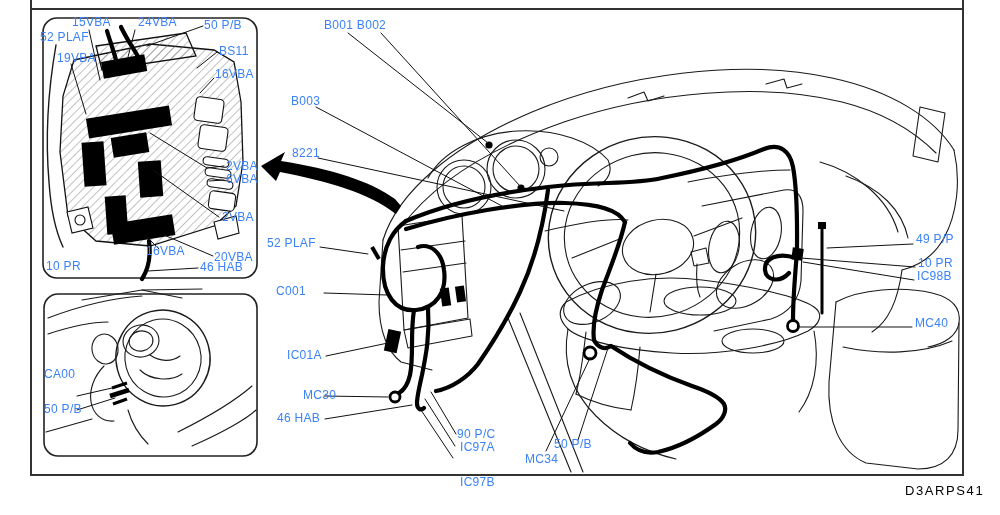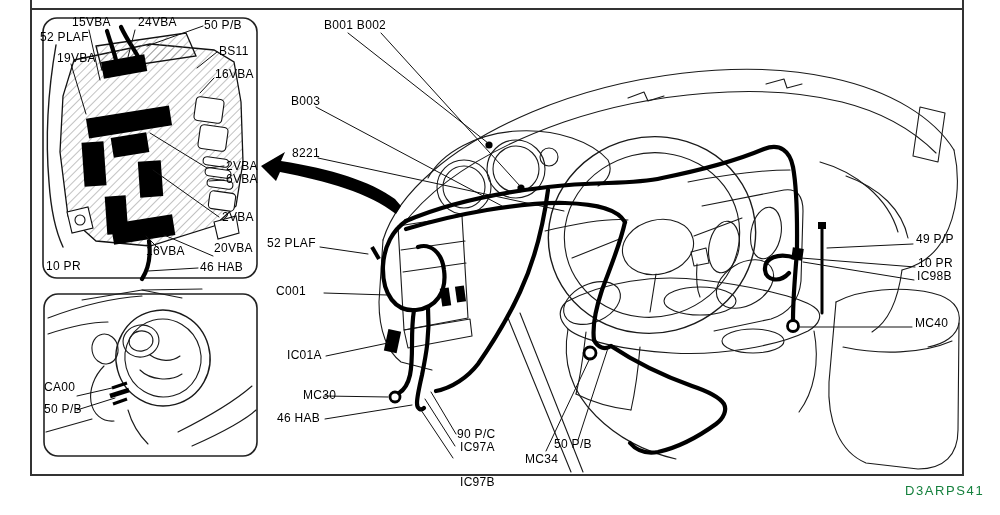--- a/index.html
+++ b/index.html
@@ -1,21 +1,21 @@
 <!DOCTYPE html>
 <html><head>
 <meta charset="utf-8">
 <style>
   html,body{margin:0;padding:0;background:#fff;}
   .stage{position:relative;width:1000px;height:515px;background:#fff;overflow:hidden;
          font-family:"Liberation Sans",sans-serif;}
   .stage svg{position:absolute;left:0;top:0;}
-  .lbl{position:absolute;font-size:12px;line-height:13px;color:#000000;white-space:nowrap;
+  .lbl{position:absolute;font-size:12px;line-height:13px;color:#3b82f6;white-space:nowrap;
        letter-spacing:.3px;font-family:"Liberation Sans",sans-serif;}
-  .code{font-size:13px;letter-spacing:1.6px;color:#15803d;}
+  .code{font-size:13px;letter-spacing:1.6px;color:#000000;}
   .thin{fill:none;stroke:#1a1a1a;stroke-width:1.1;stroke-linecap:round;stroke-linejoin:round;}
   .thin2{fill:none;stroke:#1a1a1a;stroke-width:1.4;stroke-linecap:round;stroke-linejoin:round;}
   .lead{fill:none;stroke:#111;stroke-width:1;stroke-linecap:round;}
   .harn{fill:none;stroke:#000;stroke-width:4.2;stroke-linecap:round;stroke-linejoin:round;}
   .harn3{fill:none;stroke:#000;stroke-width:3;stroke-linecap:round;}
   .ring{fill:none;stroke:#000;stroke-width:2.8;}
   .blob{fill:#000;stroke:none;}
   .wht{fill:#fff;stroke:#111;stroke-width:1.1;}
 </style>
 </head>
@@ -225,25 +225,25 @@
   <span class="lbl" style="left:138px;top:16px">24VBA</span>
   <span class="lbl" style="left:204px;top:19px">50 P/B</span>
   <span class="lbl" style="left:40px;top:31px">52 PLAF</span>
   <span class="lbl" style="left:57px;top:52px">19VBA</span>
   <span class="lbl" style="left:219px;top:45px">BS11</span>
   <span class="lbl" style="left:215px;top:68px">16VBA</span>
   <span class="lbl" style="left:226px;top:160px">2VBA</span>
   <span class="lbl" style="left:226px;top:173px">6VBA</span>
   <span class="lbl" style="left:222px;top:211px">2VBA</span>
   <span class="lbl" style="left:146px;top:245px">16VBA</span>
-  <span class="lbl" style="left:214px;top:242px">20VBA</span>
+  <span class="lbl" style="left:214px;top:251px">20VBA</span>
   <span class="lbl" style="left:200px;top:261px">46 HAB</span>
   <span class="lbl" style="left:46px;top:260px">10 PR</span>
 
-  <span class="lbl" style="left:44px;top:381px">CA00</span>
+  <span class="lbl" style="left:44px;top:368px">CA00</span>
   <span class="lbl" style="left:44px;top:403px">50 P/B</span>
 
   <span class="lbl" style="left:324px;top:19px">B001 B002</span>
   <span class="lbl" style="left:291px;top:95px">B003</span>
   <span class="lbl" style="left:292px;top:147px">8221</span>
   <span class="lbl" style="left:267px;top:237px">52 PLAF</span>
   <span class="lbl" style="left:276px;top:285px">C001</span>
   <span class="lbl" style="left:287px;top:349px">IC01A</span>
   <span class="lbl" style="left:303px;top:389px">MC30</span>
   <span class="lbl" style="left:277px;top:412px">46 HAB</span>

